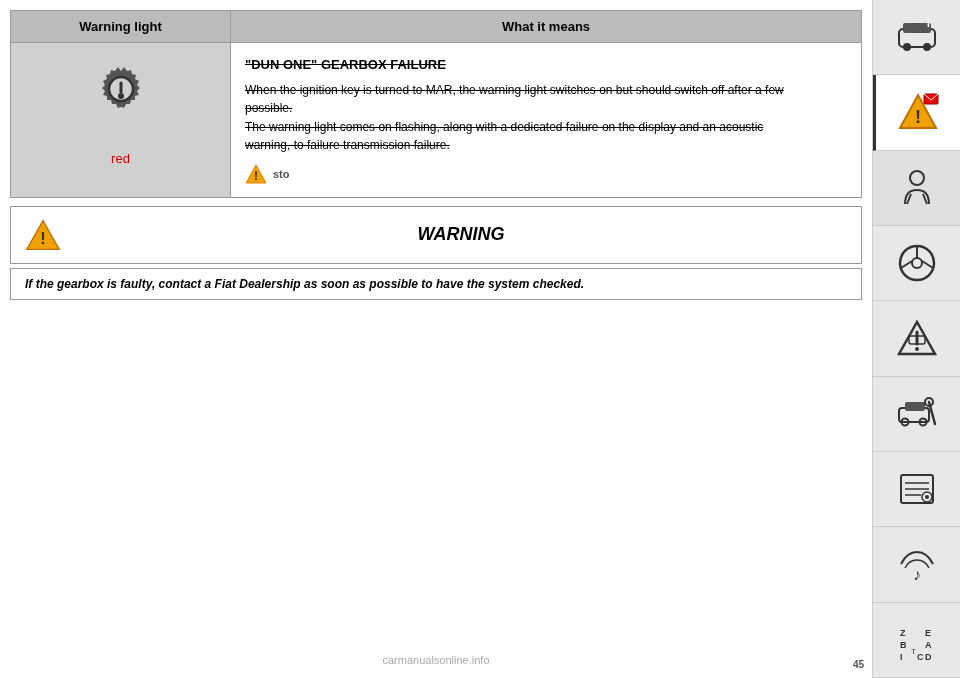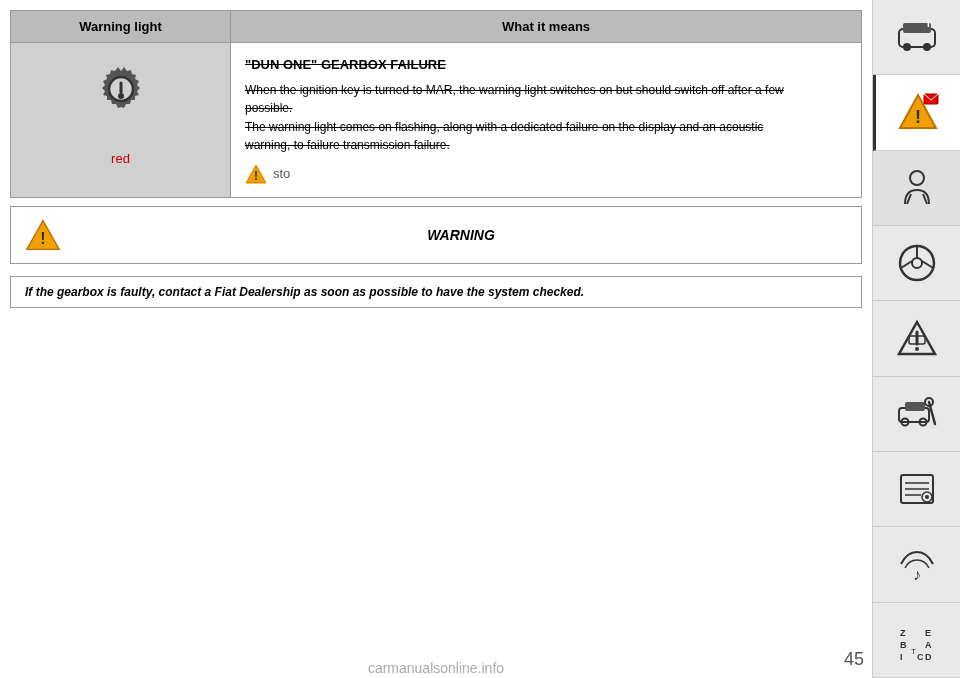--- a/index.html
+++ b/index.html
@@ -101,35 +101,35 @@
       display: flex;
       align-items: center;
       padding: 10px 14px;
       gap: 14px;
       background: #fff;
     }
 
     .warning-title {
       font-weight: bold;
       font-style: italic;
-      font-size: 14px;
+      font-size: 18px;
       text-align: center;
       flex: 1;
     }
 
     .warning-triangle {
       width: 36px;
       height: 36px;
       flex-shrink: 0;
     }
 
     
     .advisory-box {
       border: 1px solid #999;
-      margin-top: 12px;
+      margin-top: 4px;
       padding: 8px 14px;
       font-size: 12px;
       font-style: italic;
       font-weight: bold;
       background: #fff;
     }
 
     
     .right-sidebar {
       width: 88px;
@@ -222,21 +222,21 @@
             <span>When the ignition key is turned to MAR, the warning light switches on but should switch off after a few</span><br>
             <span>possible.</span><br>
             <span>The warning light comes on flashing, along with a dedicated failure on the display and an acoustic</span><br>
             <span>warning, to failure transmission failure.</span>
           </span>
           <div class="small-icon-row">
             <svg width="22" height="22" viewBox="0 0 22 22">
               <polygon points="11,2 21,20 1,20" fill="#f0a000" stroke="#e08000" stroke-width="1"></polygon>
               <text x="11" y="17" text-anchor="middle" font-size="12" font-weight="bold" fill="#333">!</text>
             </svg>
-            <span style="font-size:13px; color:#555;">sto</span>
+            <span style="font-size:11px; color:#555;font-weight:bold;">sto</span>
           </div>
         </td>
       </tr>
     </tbody>
   </table>
 
   <div class="warning-box">
     <svg class="warning-triangle" viewBox="0 0 40 36" xmlns="http://www.w3.org/2000/svg">
       <polygon points="20,2 38,34 2,34" fill="#f0a000" stroke="#c07000" stroke-width="1.5"></polygon>
       <text x="20" y="28" text-anchor="middle" font-size="18" font-weight="bold" fill="#333">!</text>
@@ -343,15 +343,15 @@
       <text x="30" y="30" font-size="9" fill="#333" font-weight="bold">A</text>
       <text x="5" y="42" font-size="9" fill="#333" font-weight="bold">I</text>
       <text x="22" y="42" font-size="9" fill="#333" font-weight="bold">C</text>
       <text x="30" y="42" font-size="9" fill="#333" font-weight="bold">D</text>
       <text x="16" y="36" font-size="8" fill="#333">T</text>
     </svg>
   </div>
 
 </div>
 
-<div class="page-number" style="position:absolute; bottom:8px; right:96px; font-size:18px; font-weight:normal; color:#555;">45</div>
-
-<div class="watermark" style="position:absolute; bottom:2px; left:0; right:88px; font-size:14px; color:#aaa;">carmanualsonline.info</div>
+<div class="page-number" style="position:absolute; bottom:8px; right:96px; font-size:10px; font-weight:bold; color:#555;">45</div>
+
+<div class="watermark" style="position:absolute; bottom:12px; left:0; right:88px; font-size:11px; color:#aaa;">carmanualsonline.info</div>
 
 </body></html>

